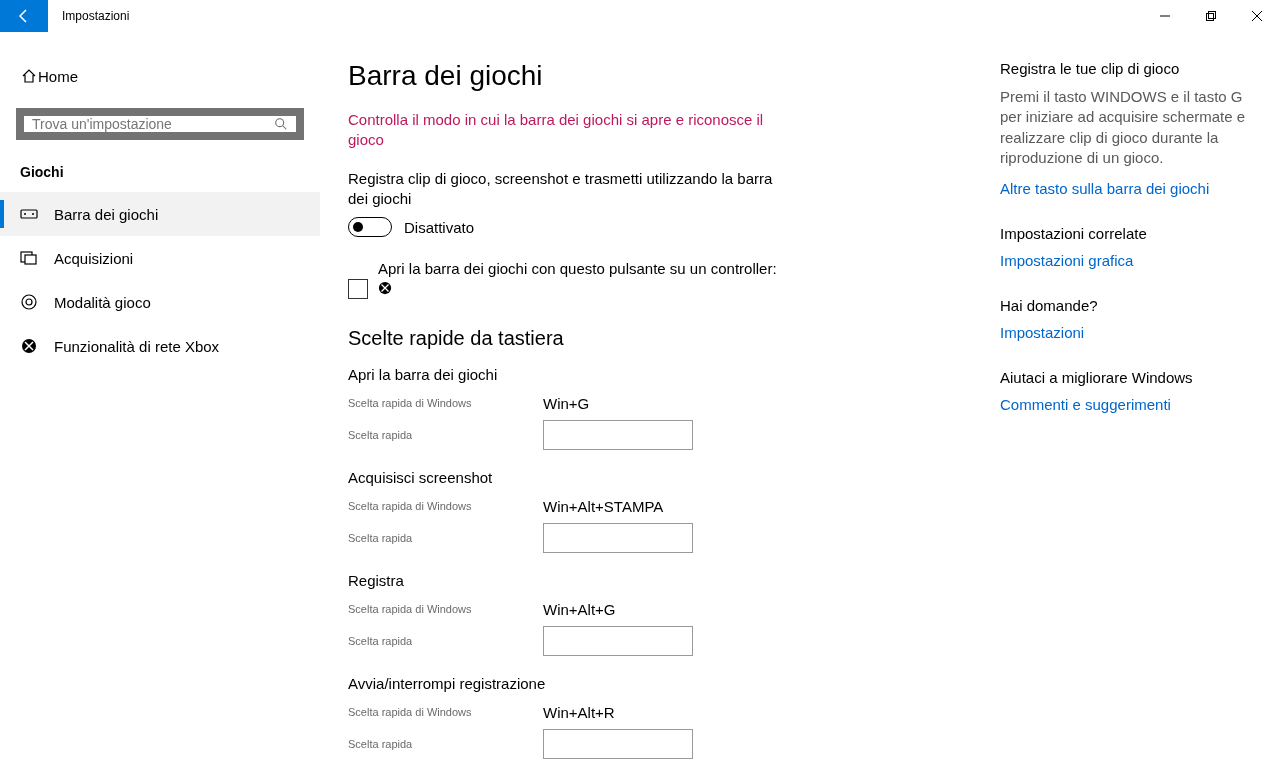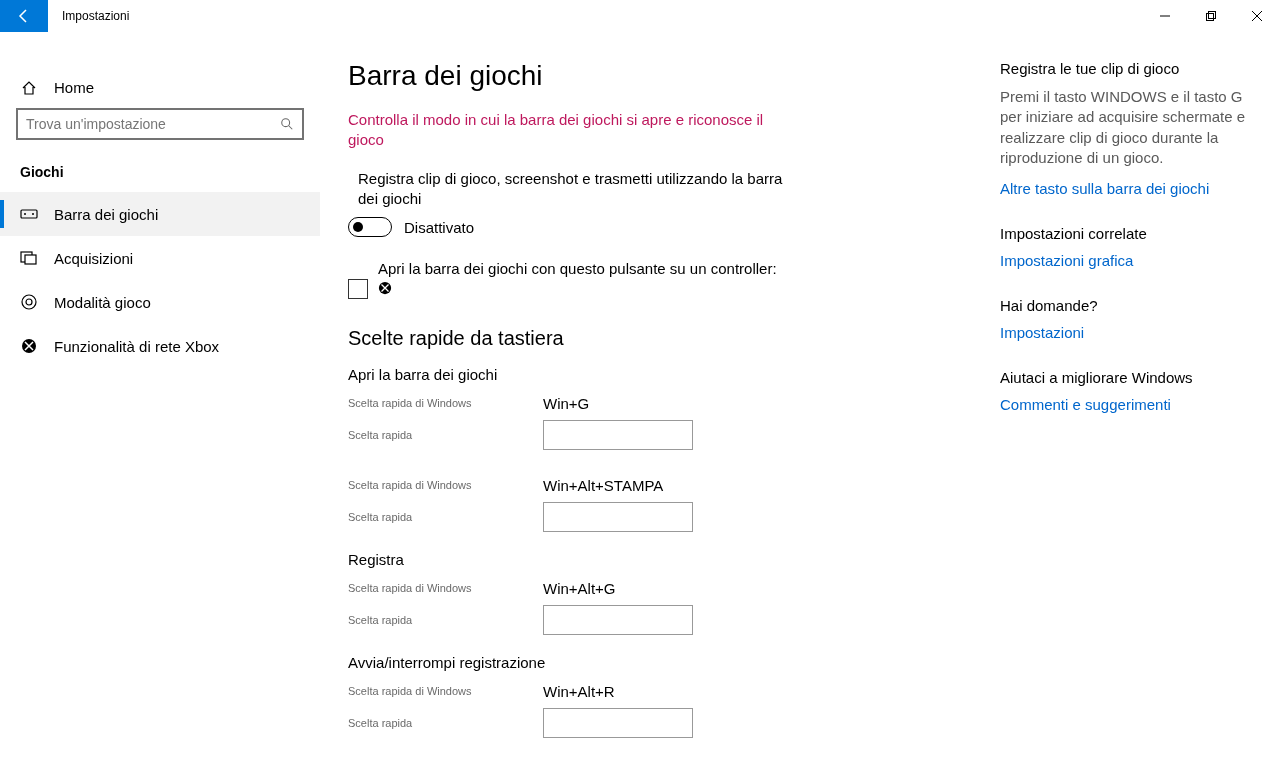--- a/index.html
+++ b/index.html
@@ -5,37 +5,37 @@
   * { margin: 0; padding: 0; box-sizing: border-box; font-family: "Segoe UI", sans-serif; }
   body { width: 1280px; height: 762px; background: #fff; color: #000; overflow: hidden; }
   .titlebar { height: 32px; display: flex; align-items: stretch; }
   .back-btn { width: 48px; background: #0078d7; display:flex; align-items:center; justify-content:center; color:#fff; }
   .title { flex: 0 0 auto; padding: 0 14px; display:flex; align-items:center; font-size:12px; }
   .caption-spacer { flex: 1; }
   .caption-btn { width: 46px; display:flex; align-items:center; justify-content:center; color:#000; }
   .caption-btn svg { width:10px; height:10px; }
   .body { display:flex; height: calc(762px - 32px); }
   .sidebar { width: 320px; background:#fff; padding-top: 24px; }
-  .home-btn { display:flex; align-items:flex-end; gap:16px; height:40px; padding:0 20px; margin-bottom:12px; font-size:15px; }
+  .home-btn { display:flex; align-items:center; height:40px; padding:0 20px; margin-bottom:12px; font-size:15px; }
   .home-btn .icon { width:18px; display:flex; align-items:center; justify-content:center; }
   .search-wrap { padding: 0 16px 16px 16px; }
-  .search-box { width: 288px; height: 32px; border: 2px solid #737373; display:flex; align-items:center; padding:0 8px; }
+  .search-box { width: 288px; height: 32px; border: 8px solid #737373; display:flex; align-items:center; padding:0 8px; }
   .search-box input { border:none; outline:none; flex:1; font-size:14px; font-style: normal; background:transparent; }
   .search-box input::placeholder { color:#767676; }
   .search-box .sicon { color:#4b4b4b; }
   .section-label { padding: 8px 20px 12px 20px; font-size:14px; font-weight:600; }
   .nav-item { display:flex; align-items:center; gap:16px; height:44px; padding: 0 20px; font-size:15px; cursor:default; position:relative; }
   .nav-item .icon { width:18px; display:flex; align-items:center; justify-content:center; color:#333; }
   .nav-item.active::before { content:""; position:absolute; left:0; top:8px; bottom:8px; width:4px; background:#0078d7; }
   .nav-item.active { background:#f2f2f2; }
   .main { flex:1; display:flex; padding: 28px 0 0 28px; overflow:hidden; }
   .content { width: 640px; }
   h1 { font-size: 28px; font-weight: 400; margin-bottom: 18px; }
   .desc { font-size:15px; color:#be185d; max-width:420px; margin-bottom:18px; line-height:1.35; }
-  .subdesc { font-size:15px; color:#000; max-width:430px; margin-bottom:8px; line-height:1.35;margin-left:10px; }
+  .subdesc { font-size:15px; color:#000; max-width:430px; margin-bottom:8px; line-height:1.35; }
   .toggle-row { display:flex; align-items:center; gap:12px; margin-bottom:22px; }
   .toggle { width:44px; height:20px; border:1px solid #000; border-radius:10px; position:relative; }
   .toggle .knob { width:10px; height:10px; border-radius:50%; background:#000; position:absolute; top:4px; left:4px; }
   .toggle-label { font-size:15px; }
   .check-row { display:flex; align-items:flex-end; gap:10px; margin-bottom:28px; }
   .checkbox { width:20px; height:20px; border:1.5px solid #333; flex-shrink:0; margin-top:1px; }
   .check-text { font-size:15px; line-height:1.35; }
   .xbox-icon { display:inline-block; margin-top:2px; }
   h2 { font-size:20px; font-weight:400; margin-bottom:16px; }
   .shortcut-group { margin-bottom:18px; }
@@ -174,20 +174,21 @@
           <span class="sg-label">Scelta rapida di Windows</span>
           <span class="sg-value">Win+G</span>
         </div>
         <div class="sg-row">
           <span class="sg-label">Scelta rapida</span>
           <div class="sg-input"></div>
         </div>
       </div>
 
       <div class="shortcut-group">
+        <div class="sg-title">Acquisisci screenshot</div>
         <div class="sg-row">
           <span class="sg-label">Scelta rapida di Windows</span>
           <span class="sg-value">Win+Alt+STAMPA</span>
         </div>
         <div class="sg-row">
           <span class="sg-label">Scelta rapida</span>
           <div class="sg-input"></div>
         </div>
       </div>
 

